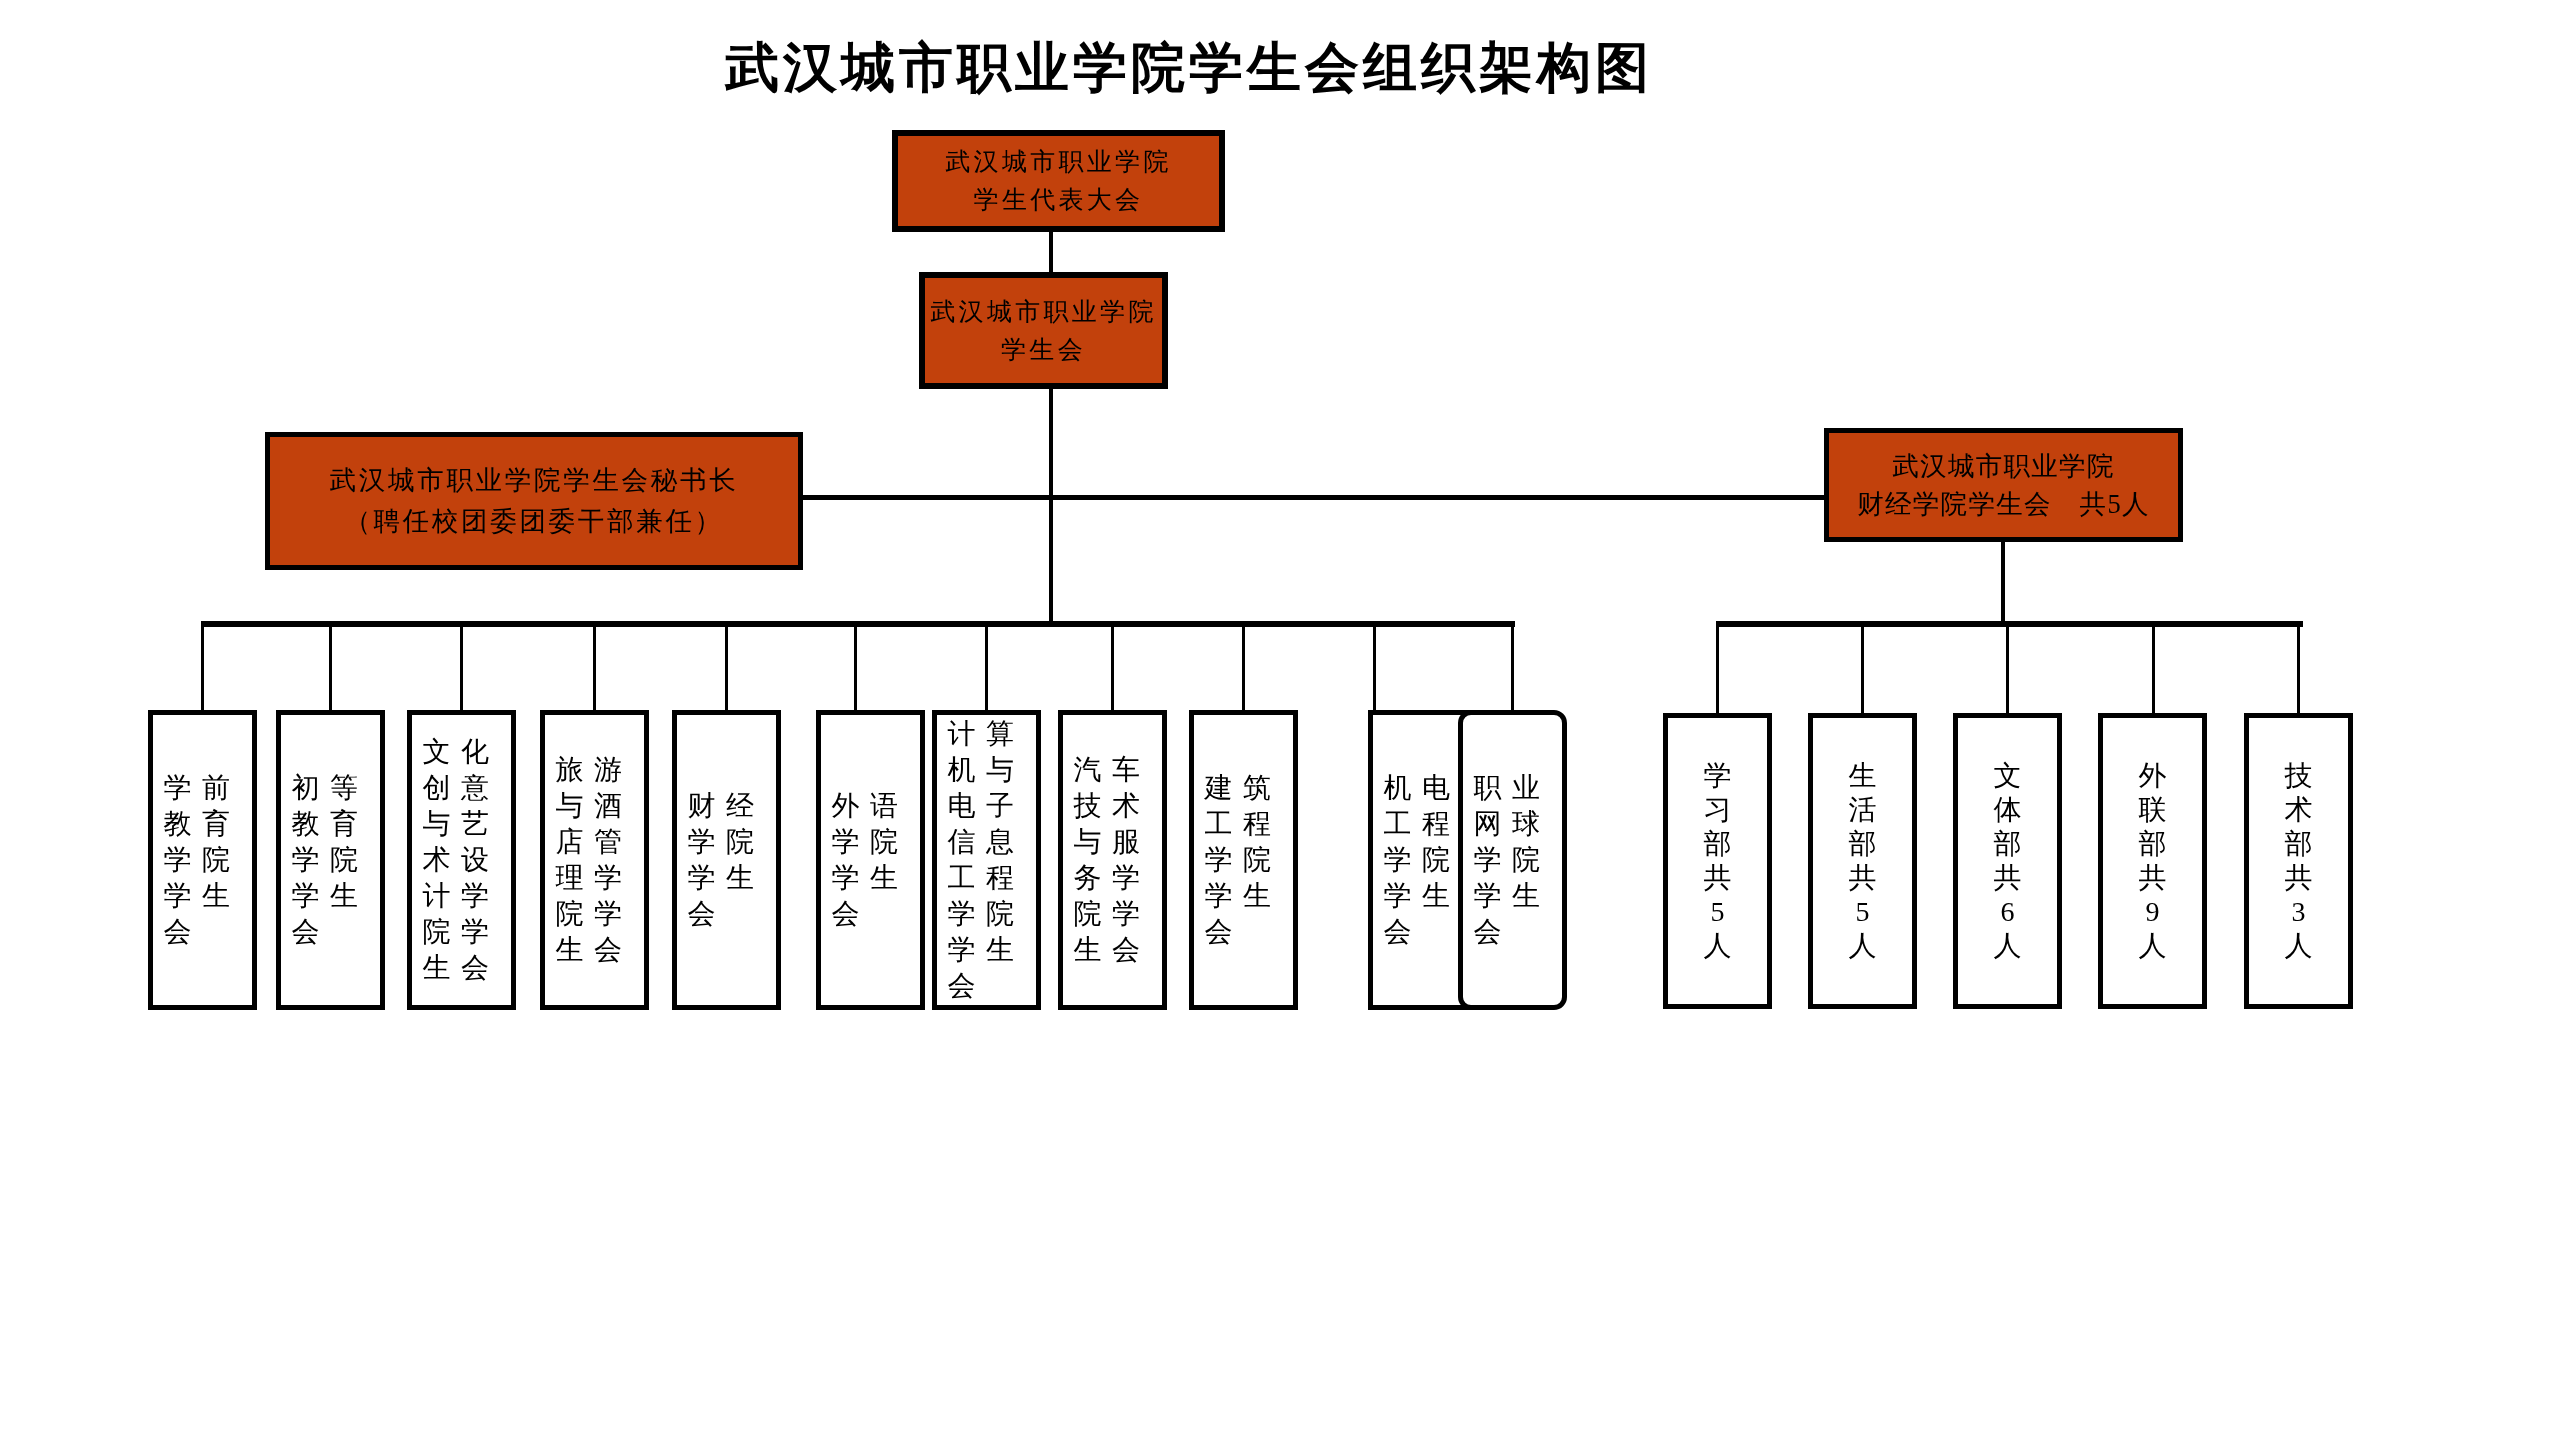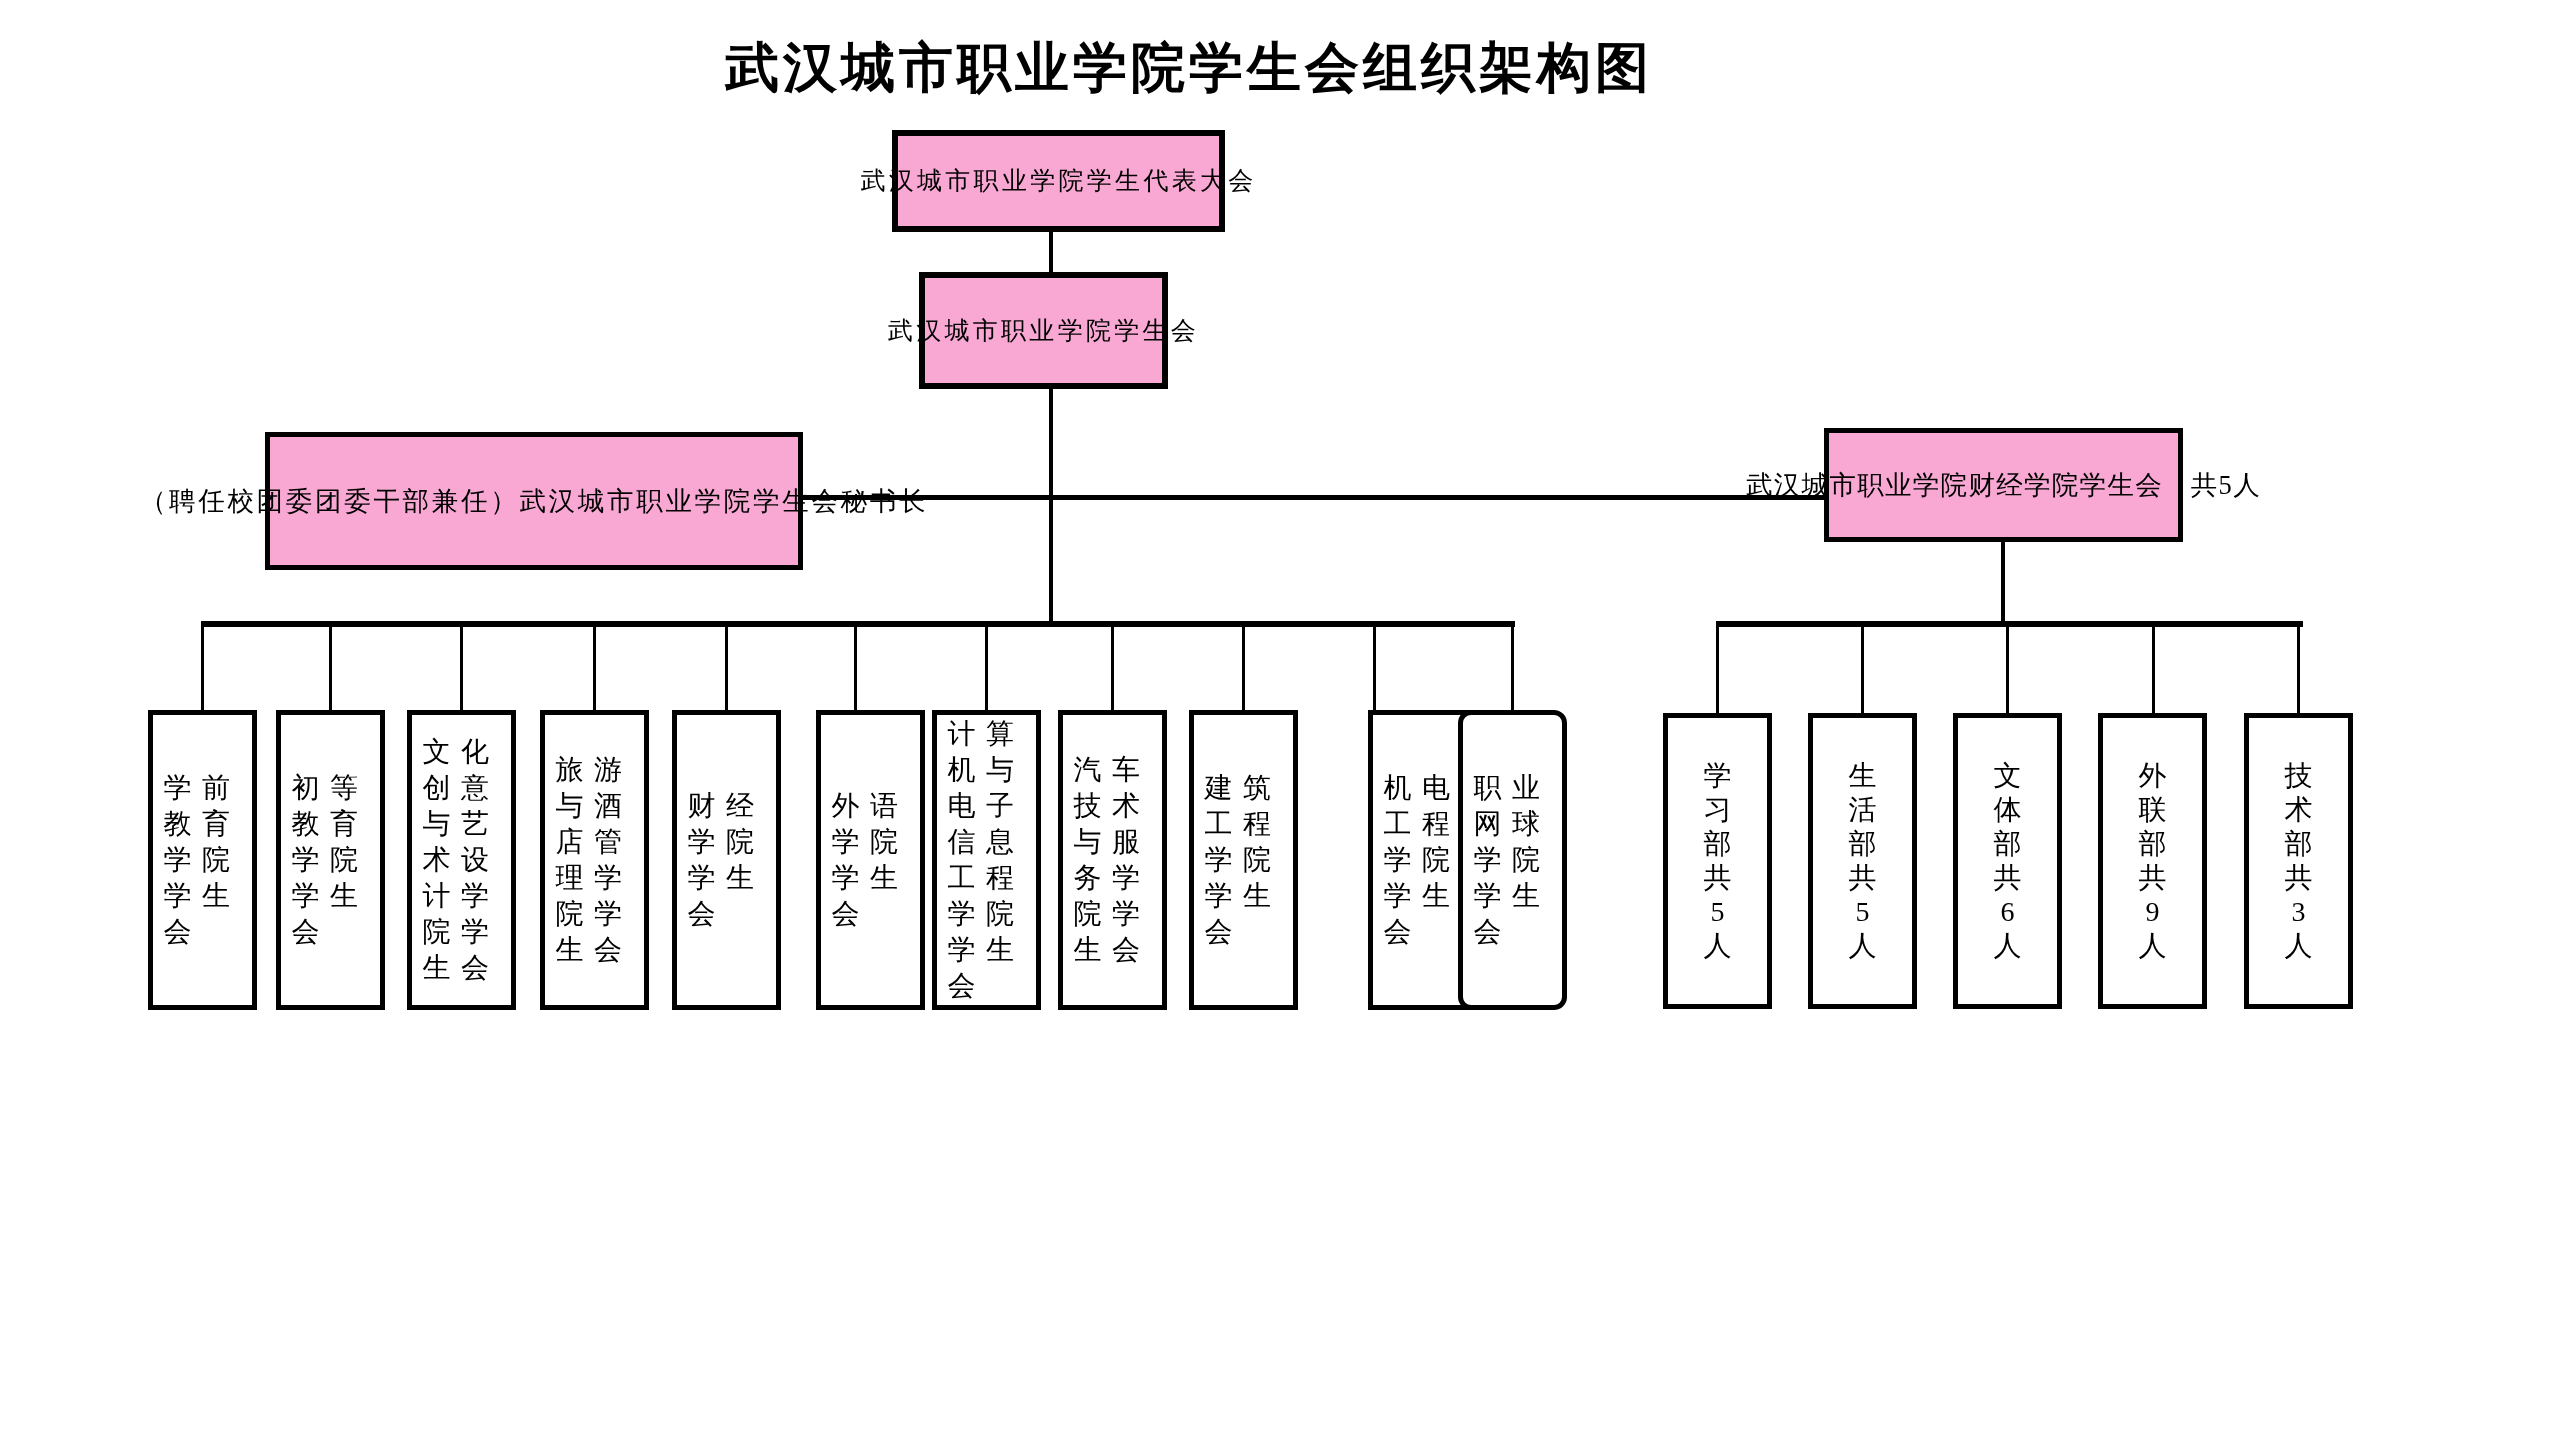--- a/index.html
+++ b/index.html
@@ -1,22 +1,22 @@
 <!DOCTYPE html>
 <html style="font-size:10.6px"><head>
 <meta charset="utf-8">
 <style>
   html,body{margin:0;padding:0;background:#ffffff;}
   #canvas{position:relative;width:2576px;height:1451px;background:#fff;overflow:hidden;
           font-family:"Liberation Serif", serif;color:#000;padding-left:13px;}
   .title{position:absolute;left:0;top:32px;width:2378px;text-align:center;
          font-family:"Liberation Sans", sans-serif;font-weight:bold;
          font-size:54px;letter-spacing:4px;white-space:nowrap;}
-  .box{position:absolute;background:#f9a8d4;border:5.3px solid #000;box-sizing:border-box;
-       display:flex;flex-direction:row;align-items:center;justify-content:center;}
+  .box{position:absolute;background:#c2410c;border:5.3px solid #000;box-sizing:border-box;
+       display:flex;flex-direction:column;align-items:center;justify-content:center;}
   .box.thick{border-width:6px;}
   .hline,.vline{position:absolute;background:#000;}
   .node-line{text-align:center;font-size:25px;line-height:38px;letter-spacing:3.3px;white-space:pre;}
   .sec .node-line{font-size:26.5px;line-height:41px;letter-spacing:2.7px;}
   .pres .node-line{font-size:26.5px;line-height:38px;letter-spacing:1.3px;}
   .vbox{position:absolute;top:710px;width:109px;height:300px;background:#fff;
         border:5.3px solid #000;box-sizing:border-box;
         display:flex;align-items:center;justify-content:center;}
   .vbox .vtext{width:78px;font-size:28px;line-height:36px;letter-spacing:10.6px;
                word-break:break-all;text-align:left;}
@@ -42,22 +42,22 @@
   <div class="box thick" style="left:919px;top:272px;width:249px;height:117px;">
     <div class="node-line">武汉城市职业学院</div>
     <div class="node-line">学生会</div>
   </div>
 
   <div class="vline" style="left:1049px;top:389px;width:4px;height:236px;"></div>
 
   <div class="hline" style="left:803px;top:495px;width:1021px;height:5.3px;"></div>
 
   <div class="box sec" style="left:265px;top:432px;width:538px;height:138px;">
+    <div class="node-line">武汉城市职业学院学生会秘书长</div>
     <div class="node-line">（聘任校团委团委干部兼任）</div>
-    <div class="node-line">武汉城市职业学院学生会秘书长</div>
   </div>
 
   <div class="box pres" style="left:1824px;top:428px;width:359px;height:114px;">
     <div class="node-line">武汉城市职业学院</div>
     <div class="node-line">财经学院学生会　共5人</div>
   </div>
 
   <div class="hline" style="left:201px;top:621px;width:1314px;height:6px;"></div>
 
   <div class="vline" style="left:201px;top:627px;width:3.3px;height:84px;"></div>

